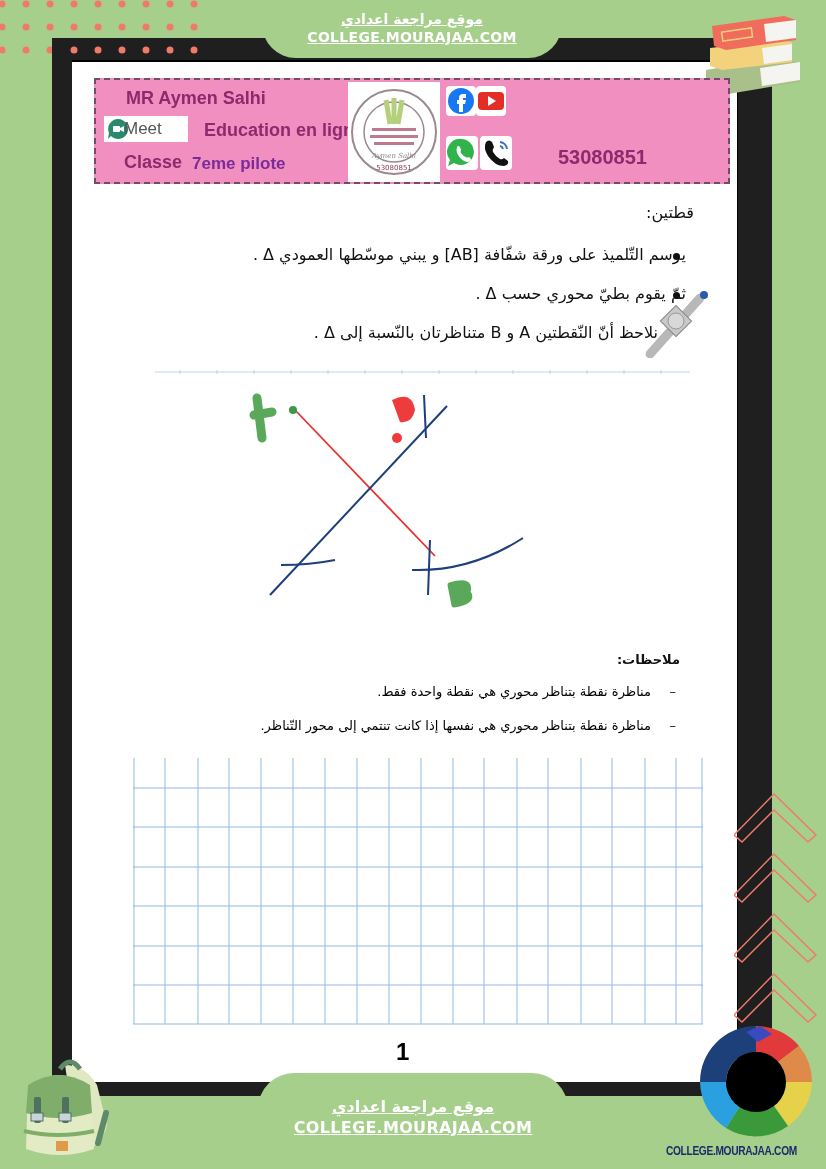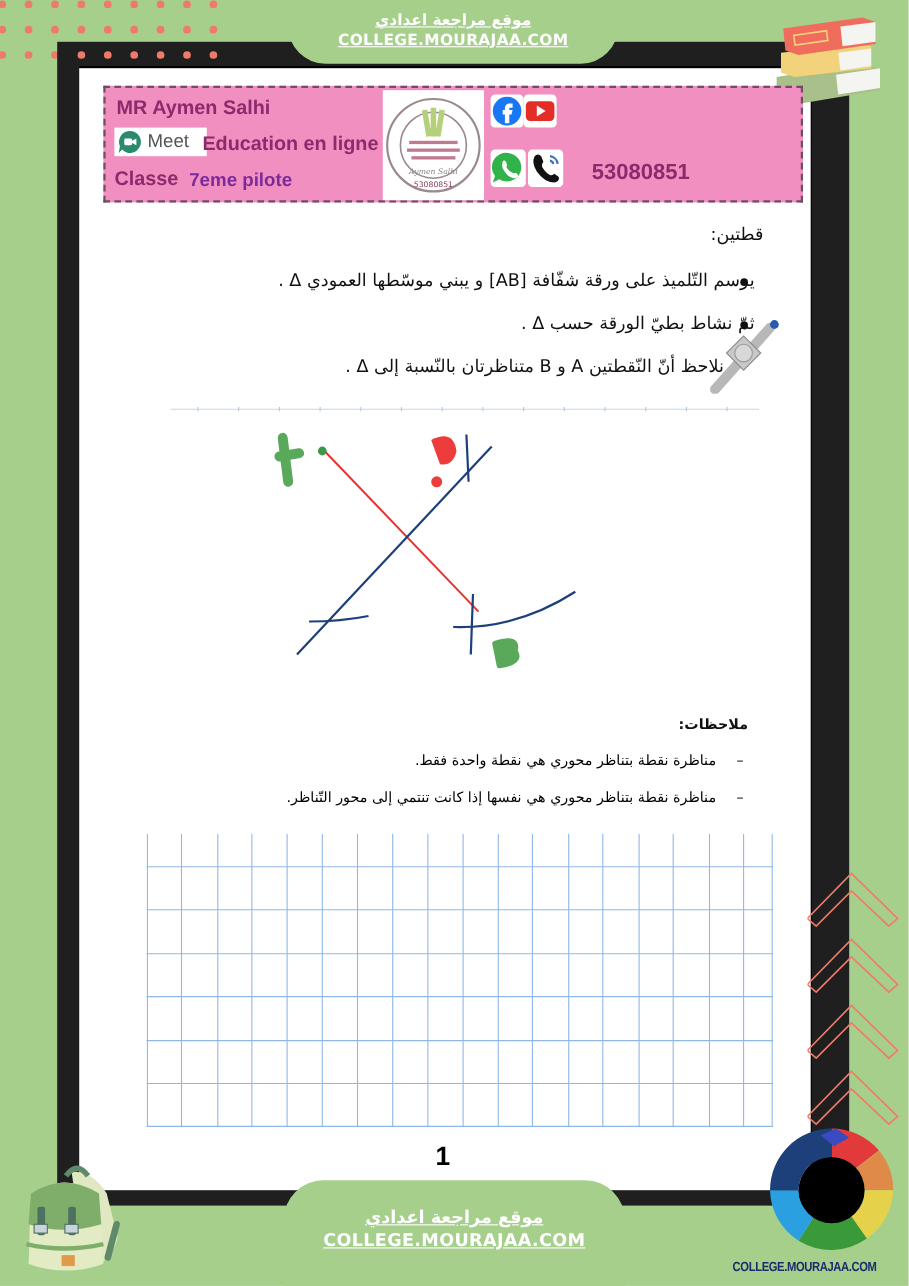--- a/index.html
+++ b/index.html
@@ -11,23 +11,23 @@
   .site-tab{position:absolute;background:#a6cf8c;color:#fff;text-align:center;font-family:"DejaVu Sans",sans-serif;font-weight:bold;text-decoration:underline;}
   .site-tab.top{left:262px;top:0;width:300px;height:58px;border-radius:0 0 34px 34px;}
   .site-tab.bottom{left:258px;top:1073px;width:310px;height:96px;border-radius:36px 36px 0 0;}
   .site-tab .ar{display:block;font-size:14px;line-height:17px;}
   .site-tab .en{display:block;font-size:14px;line-height:18px;letter-spacing:0.3px;}
   .site-tab.top .ar{padding-top:11px;}
   .site-tab.bottom .ar{padding-top:24px;font-size:16px;line-height:20px;}
   .site-tab.bottom .en{font-size:16px;line-height:22px;}
 
   .header-card{position:absolute;left:94px;top:78px;width:636px;height:106px;background:#f190c0;border:2px dashed #6d4e66;box-sizing:border-box;}
-  .hc-text{position:absolute;color:#8c2a6e;font-weight:bold;font-family:"Liberation Sans",sans-serif;}
+  .hc-text{position:absolute;color:#8c2a6e;font-weight:bold;font-family:"Liberation Sans",sans-serif;margin-left:20px;}
   .meet-box{position:absolute;left:8px;top:36px;width:84px;height:26px;background:#fff;}
-  .meet-box .meet-label{position:absolute;left:30px;top:3px;font-size:17px;color:#555;font-family:"Liberation Sans",sans-serif;}
+  .meet-box .meet-label{position:absolute;left:20px;top:3px;font-size:17px;color:#555;font-family:"Liberation Sans",sans-serif;}
   .logo-box{position:absolute;left:252px;top:2px;width:92px;height:100px;background:#fff;}
   .social{position:absolute;width:30px;height:30px;background:#fff;border-radius:4px;}
   .activity-title{position:absolute;right:132px;top:203px;font-size:16px;direction:rtl;color:#111;}
   .bullet-line{position:absolute;right:140px;font-size:16px;direction:rtl;color:#111;white-space:nowrap;}
   .bullet-dot{position:absolute;width:7px;height:7px;border-radius:50%;background:#111;}
   .ruler{position:absolute;left:155px;top:370px;width:535px;height:4px;}
   .drawing{position:absolute;left:150px;top:380px;width:550px;height:240px;}
   .remarks-title{position:absolute;right:146px;top:652px;font-size:13px;font-weight:bold;direction:rtl;color:#111;}
   .remark{position:absolute;right:175px;font-size:13px;direction:rtl;color:#000000;white-space:nowrap;}
   .remark-dash{position:absolute;right:150px;font-size:13px;color:#111;}
@@ -153,21 +153,21 @@
         <path d="M20 6 a8 8 0 0 1 7 7 M20 10 a4 4 0 0 1 3 3" stroke="#3a70c0" stroke-width="2" fill="none"></path>
       </svg>
   </div>
   <div class="hc-text" style="left:442px;top:66px;font-size:20px;">53080851</div>
 </div>
 
 <div class="activity-title">قطتين:</div>
 <span class="bullet-dot" style="left:673px;top:253px;"></span>
 <div class="bullet-line" style="top:245px;">يرسم التّلميذ على ورقة شفّافة [AB] و يبني موسّطها العمودي Δ .</div>
 <span class="bullet-dot" style="left:673px;top:292px;"></span>
-<div class="bullet-line" style="top:284px;">ثمّ نشاط بطيّ الورقة حسب Δ .</div>
+<div class="bullet-line" style="top:284px;">ثمّ يقوم بطيّ محوري حسب Δ .</div>
 <div class="bullet-line" style="top:323px;right:168px;">نلاحظ أنّ النّقطتين A و B متناظرتان بالنّسبة إلى Δ .</div>
 
 <svg style="position:absolute;left:640px;top:288px;width:75px;height:70px;" viewBox="0 0 75 70">
   <path d="M10 66 L60 10" stroke="#b8b8b8" stroke-width="9" stroke-linecap="round"></path>
   <rect x="25" y="22" width="22" height="22" fill="#c8c8c8" stroke="#888" transform="rotate(45 36 33)"></rect>
   <circle cx="36" cy="33" r="8" fill="#d8d8d8" stroke="#999"></circle>
   <circle cx="64" cy="7" r="4" fill="#2a5ab0"></circle>
 </svg>
 
 <svg class="ruler" viewBox="0 0 535 6" preserveAspectRatio="none">

